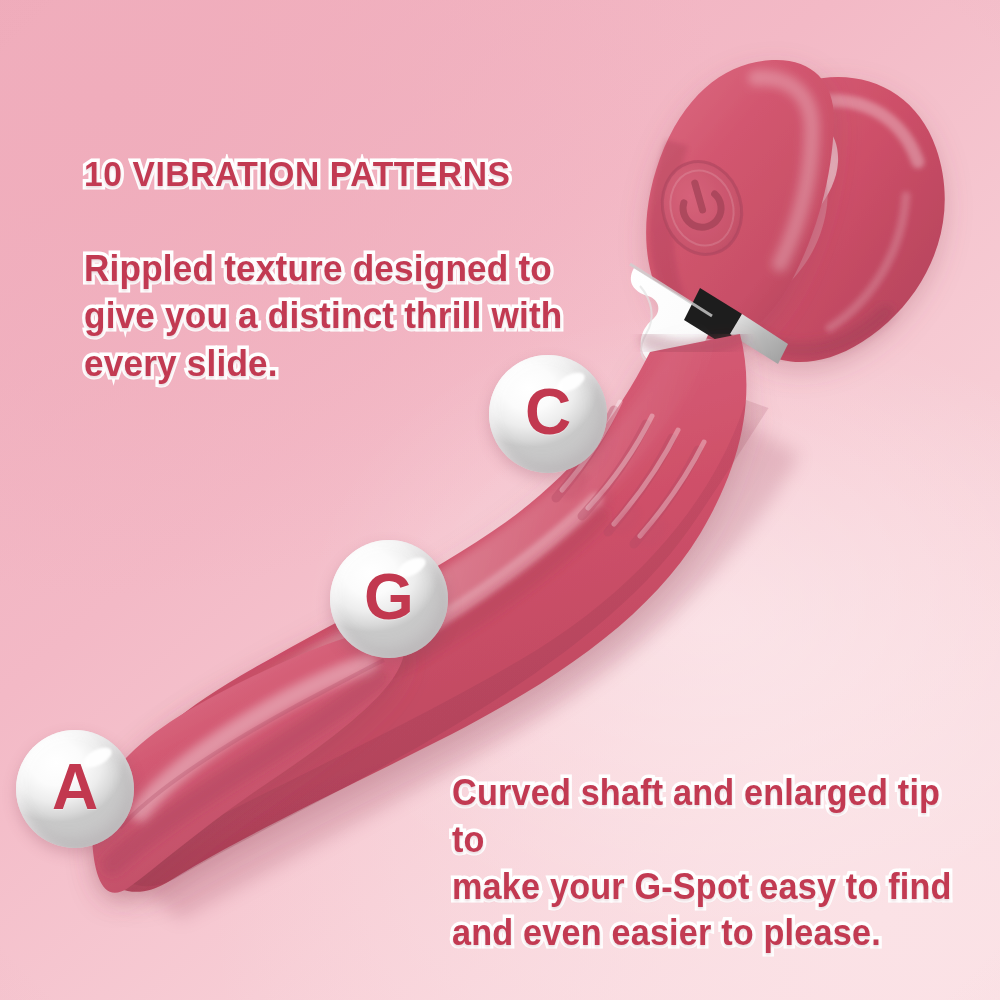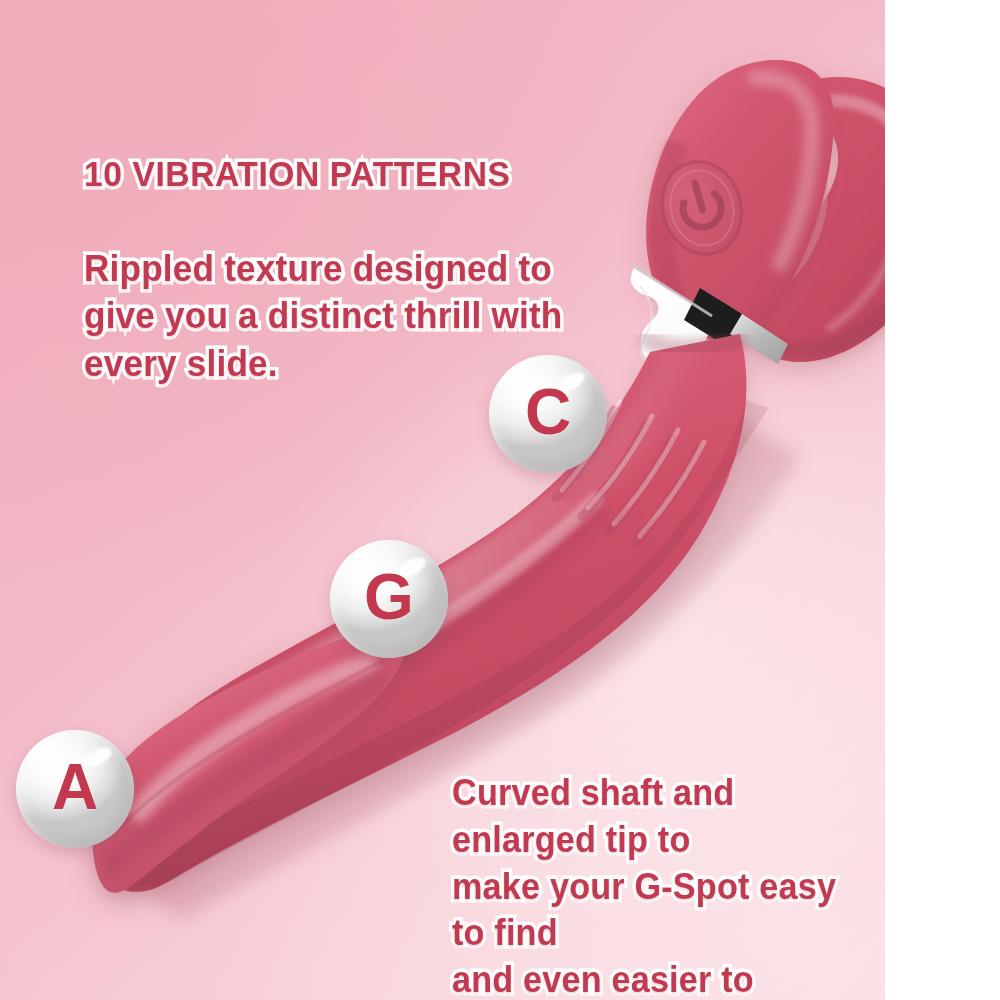--- a/index.html
+++ b/index.html
@@ -7,21 +7,21 @@
     margin: 0;
     padding: 0;
     background: #ffffff;
   }
   body {
     font-family: "Liberation Sans", sans-serif;
   }
 
   #stage {
     position: relative;
-    width: 885px;
+    width: 1000px;
     height: 1000px;
     overflow: hidden;
     background: #f2b4c2;
   }
 
   
   .bg-base {
     position: absolute;
     inset: 0;
     background:

